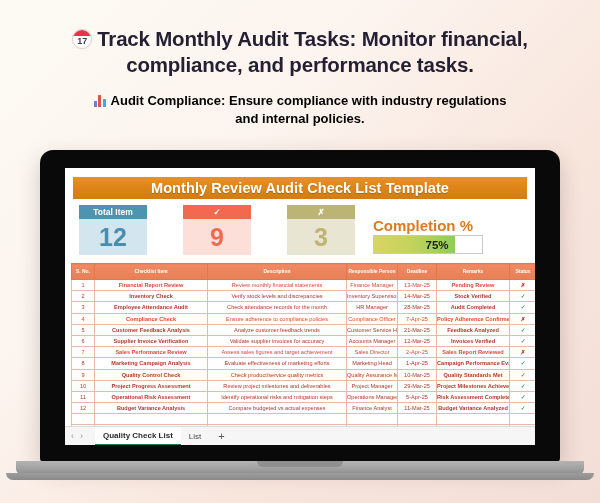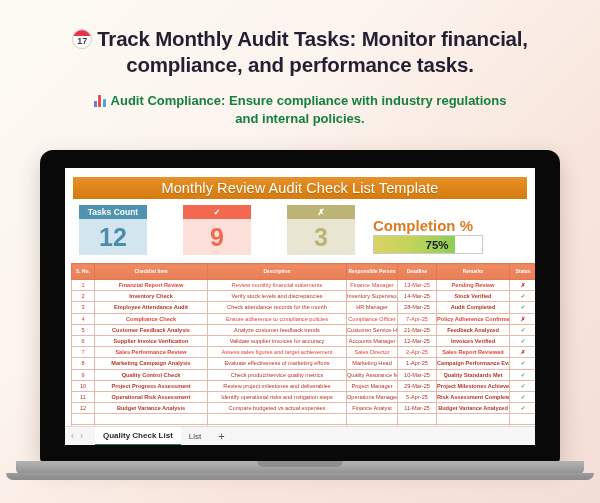--- a/index.html
+++ b/index.html
@@ -24,21 +24,21 @@
   }
   .promo h1 .cal .cal-top{
     position:absolute;left:0;top:0;width:100%;height:6px;background:#e8344a;
   }
   .promo h1 .cal .cal-num{
     position:absolute;left:0;top:5px;width:100%;
     font-size:9px;line-height:12px;font-weight:bold;color:#3b3b4a;text-align:center;
   }
   .promo h2{
     margin:14px auto 0;width:430px;
-    font-size:13px;line-height:1.42;font-weight:bold;color:#15803d;
+    font-size:13px;line-height:1.42;font-weight:bold;color:#000000;
   }
   .promo h2 .chart-ico{
     display:inline-block;vertical-align:-2px;margin-right:4px;
     width:13px;height:13px;position:relative;
   }
   .promo h2 .chart-ico i{position:absolute;bottom:0;width:3px;display:block;border-radius:.5px;}
   .promo h2 .chart-ico i:nth-child(1){left:0;height:6px;background:#6f7bd4;}
   .promo h2 .chart-ico i:nth-child(2){left:4.5px;height:12px;background:#e0534a;}
   .promo h2 .chart-ico i:nth-child(3){left:9px;height:8px;background:#4aa6d8;}
 
@@ -68,21 +68,21 @@
   }
 
   
   .sheet{position:absolute;left:0;top:0;width:470px;height:277px;background:#fff;}
   .title-bar{
     margin:9px 8px 0;height:22px;
     background:linear-gradient(180deg,#e6912a 0%,#dd8518 48%,#d47c10 100%);
     display:flex;align-items:center;justify-content:center;
   }
   .title-bar span{
-    font-size:14.5px;font-weight:normal;color:#fff;letter-spacing:.1px;
+    font-size:14.5px;font-weight:bold;color:#fff;letter-spacing:.1px;
     text-shadow:0 1px 1px rgba(0,0,0,.22);
   }
   .kpis{margin:6px 14px 0;height:54px;display:flex;align-items:flex-start;}
   .kpi{width:68px;margin-right:36px;}
   .kpi .kpi-head{
     height:14px;display:flex;align-items:center;justify-content:center;
     font-size:8.5px;font-weight:bold;color:#fff;
   }
   .kpi .kpi-val{
     height:36px;display:flex;align-items:center;justify-content:center;
@@ -175,21 +175,21 @@
     <div class="screen">
 
       <div class="sheet">
 
         <div class="title-bar">
           <span>Monthly Review Audit Check List Template</span>
         </div>
 
         <div class="kpis">
           <div class="kpi total">
-            <div class="kpi-head">Tasks Count</div>
+            <div class="kpi-head">Total Item</div>
             <div class="kpi-val">12</div>
           </div>
           <div class="kpi done">
             <div class="kpi-head">✓</div>
             <div class="kpi-val">9</div>
           </div>
           <div class="kpi open">
             <div class="kpi-head">✗</div>
             <div class="kpi-val">3</div>
           </div>

